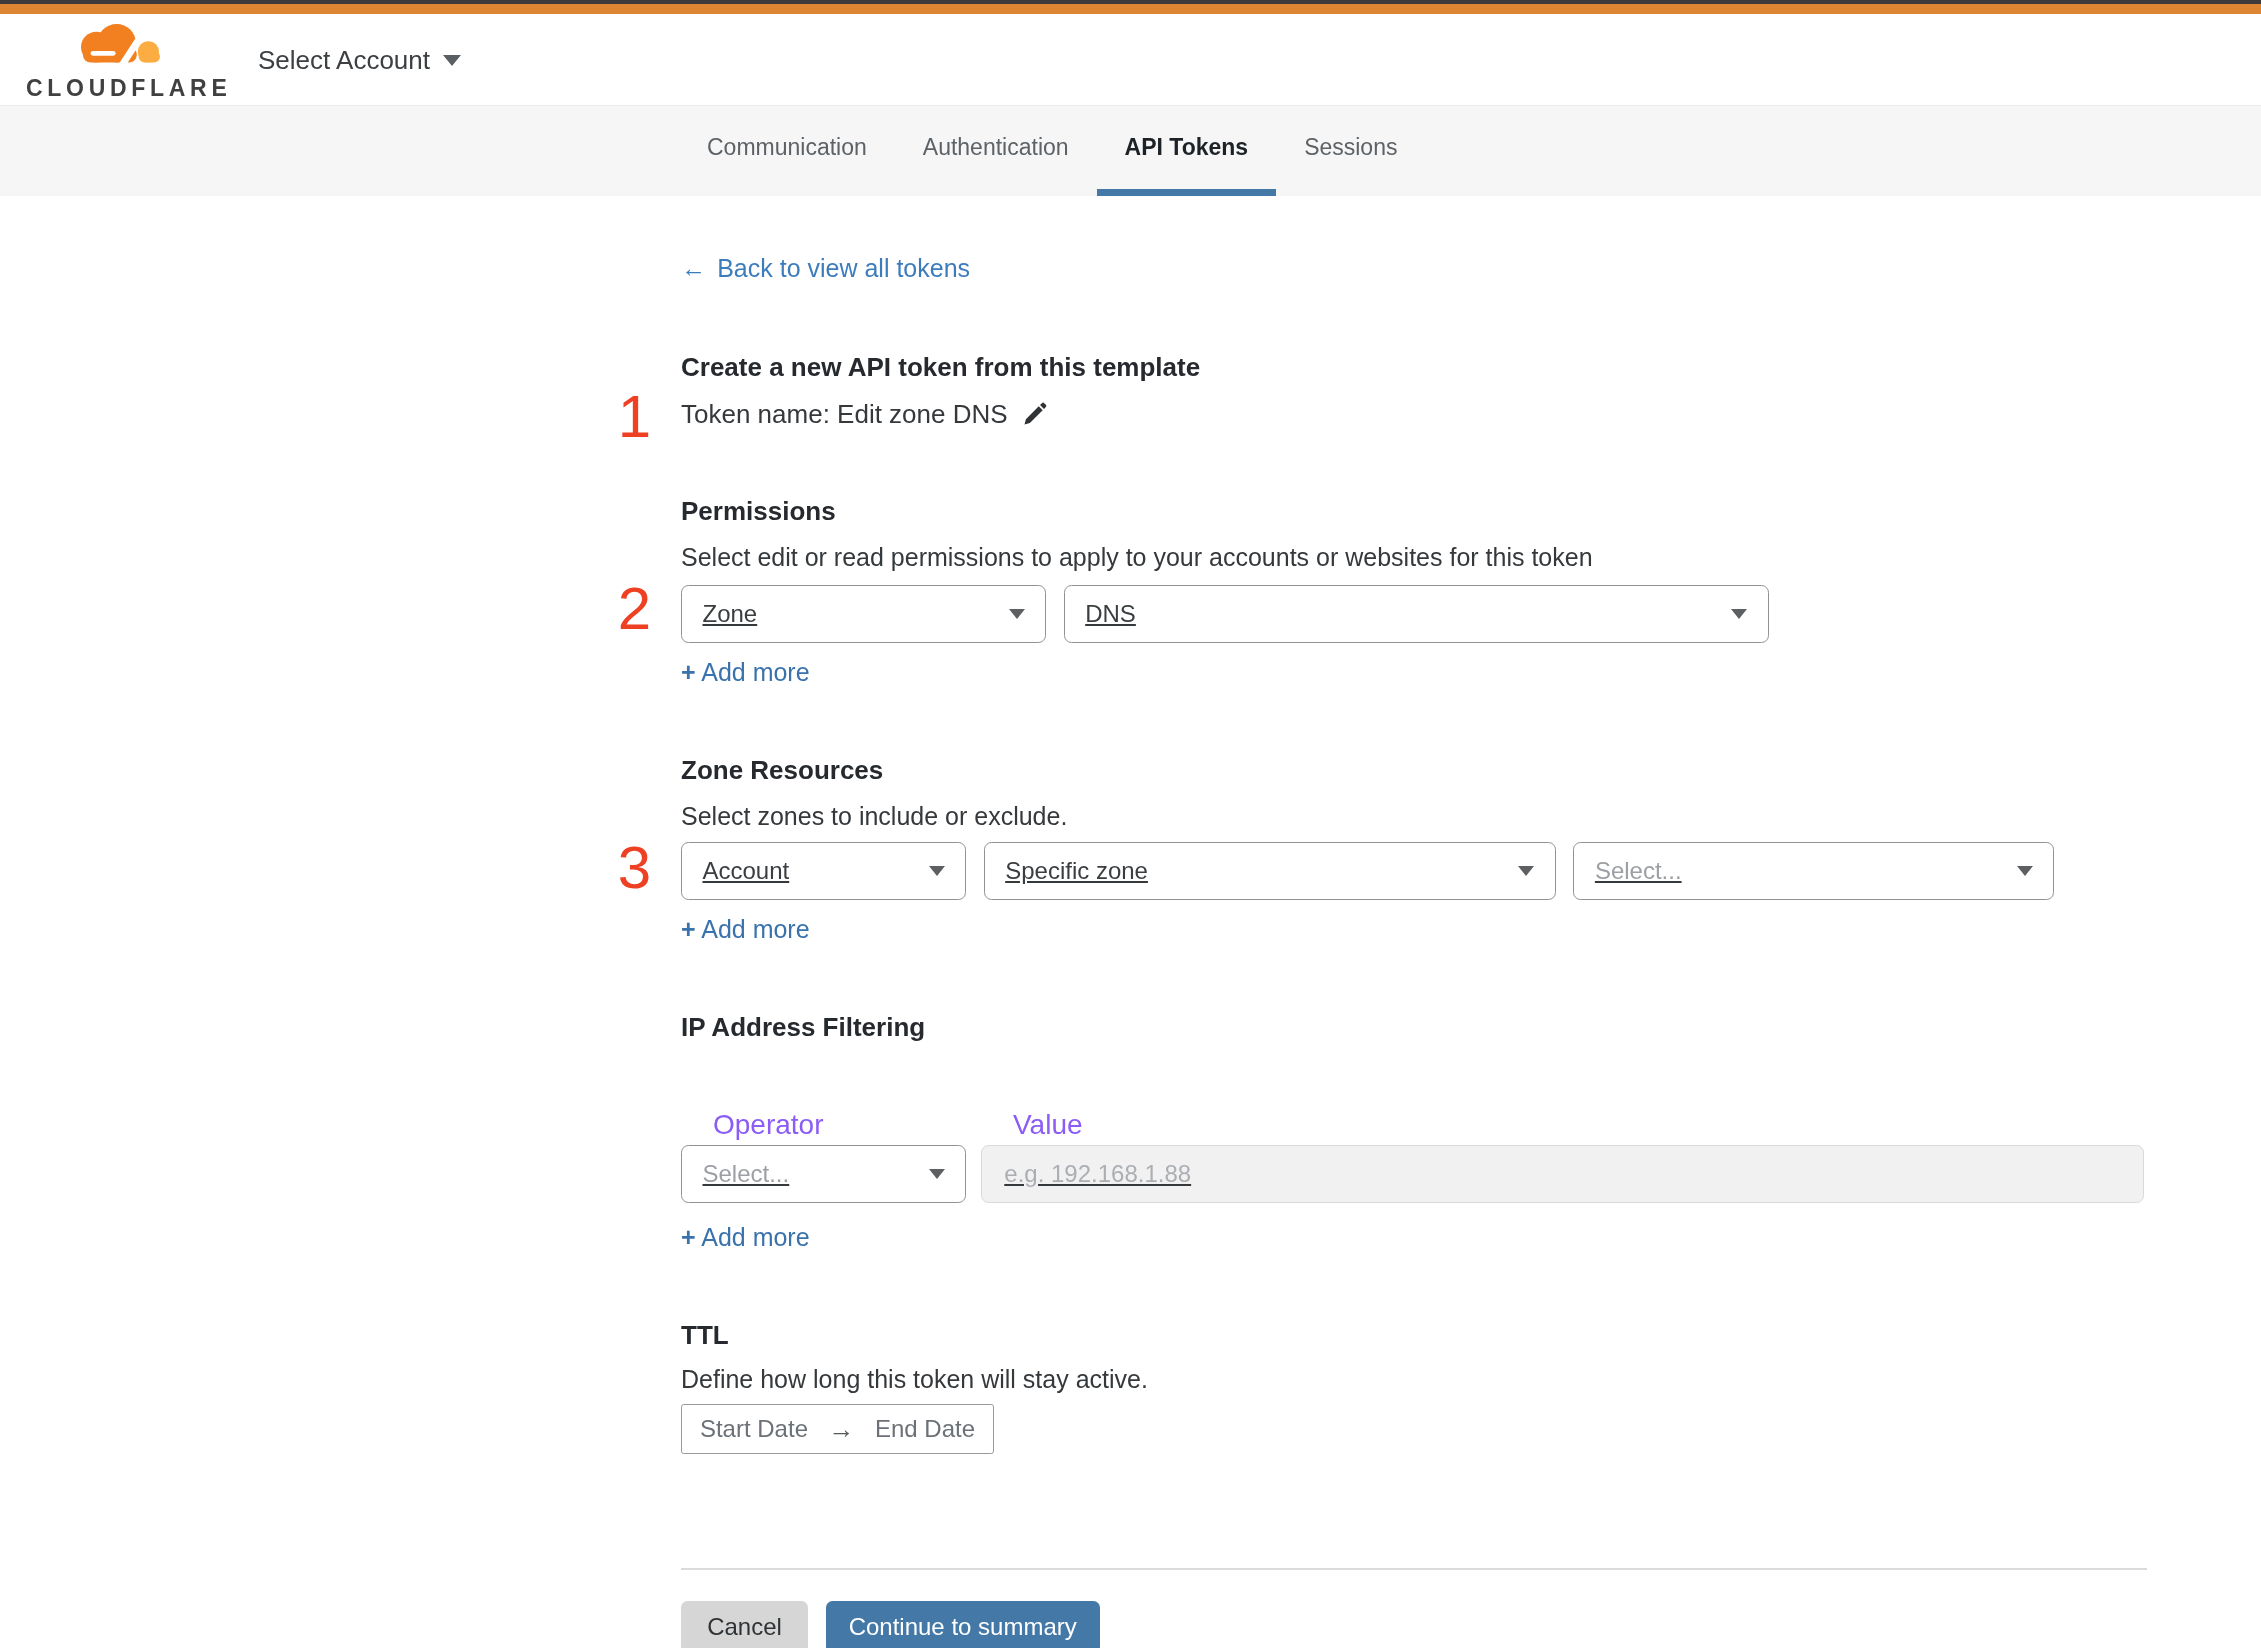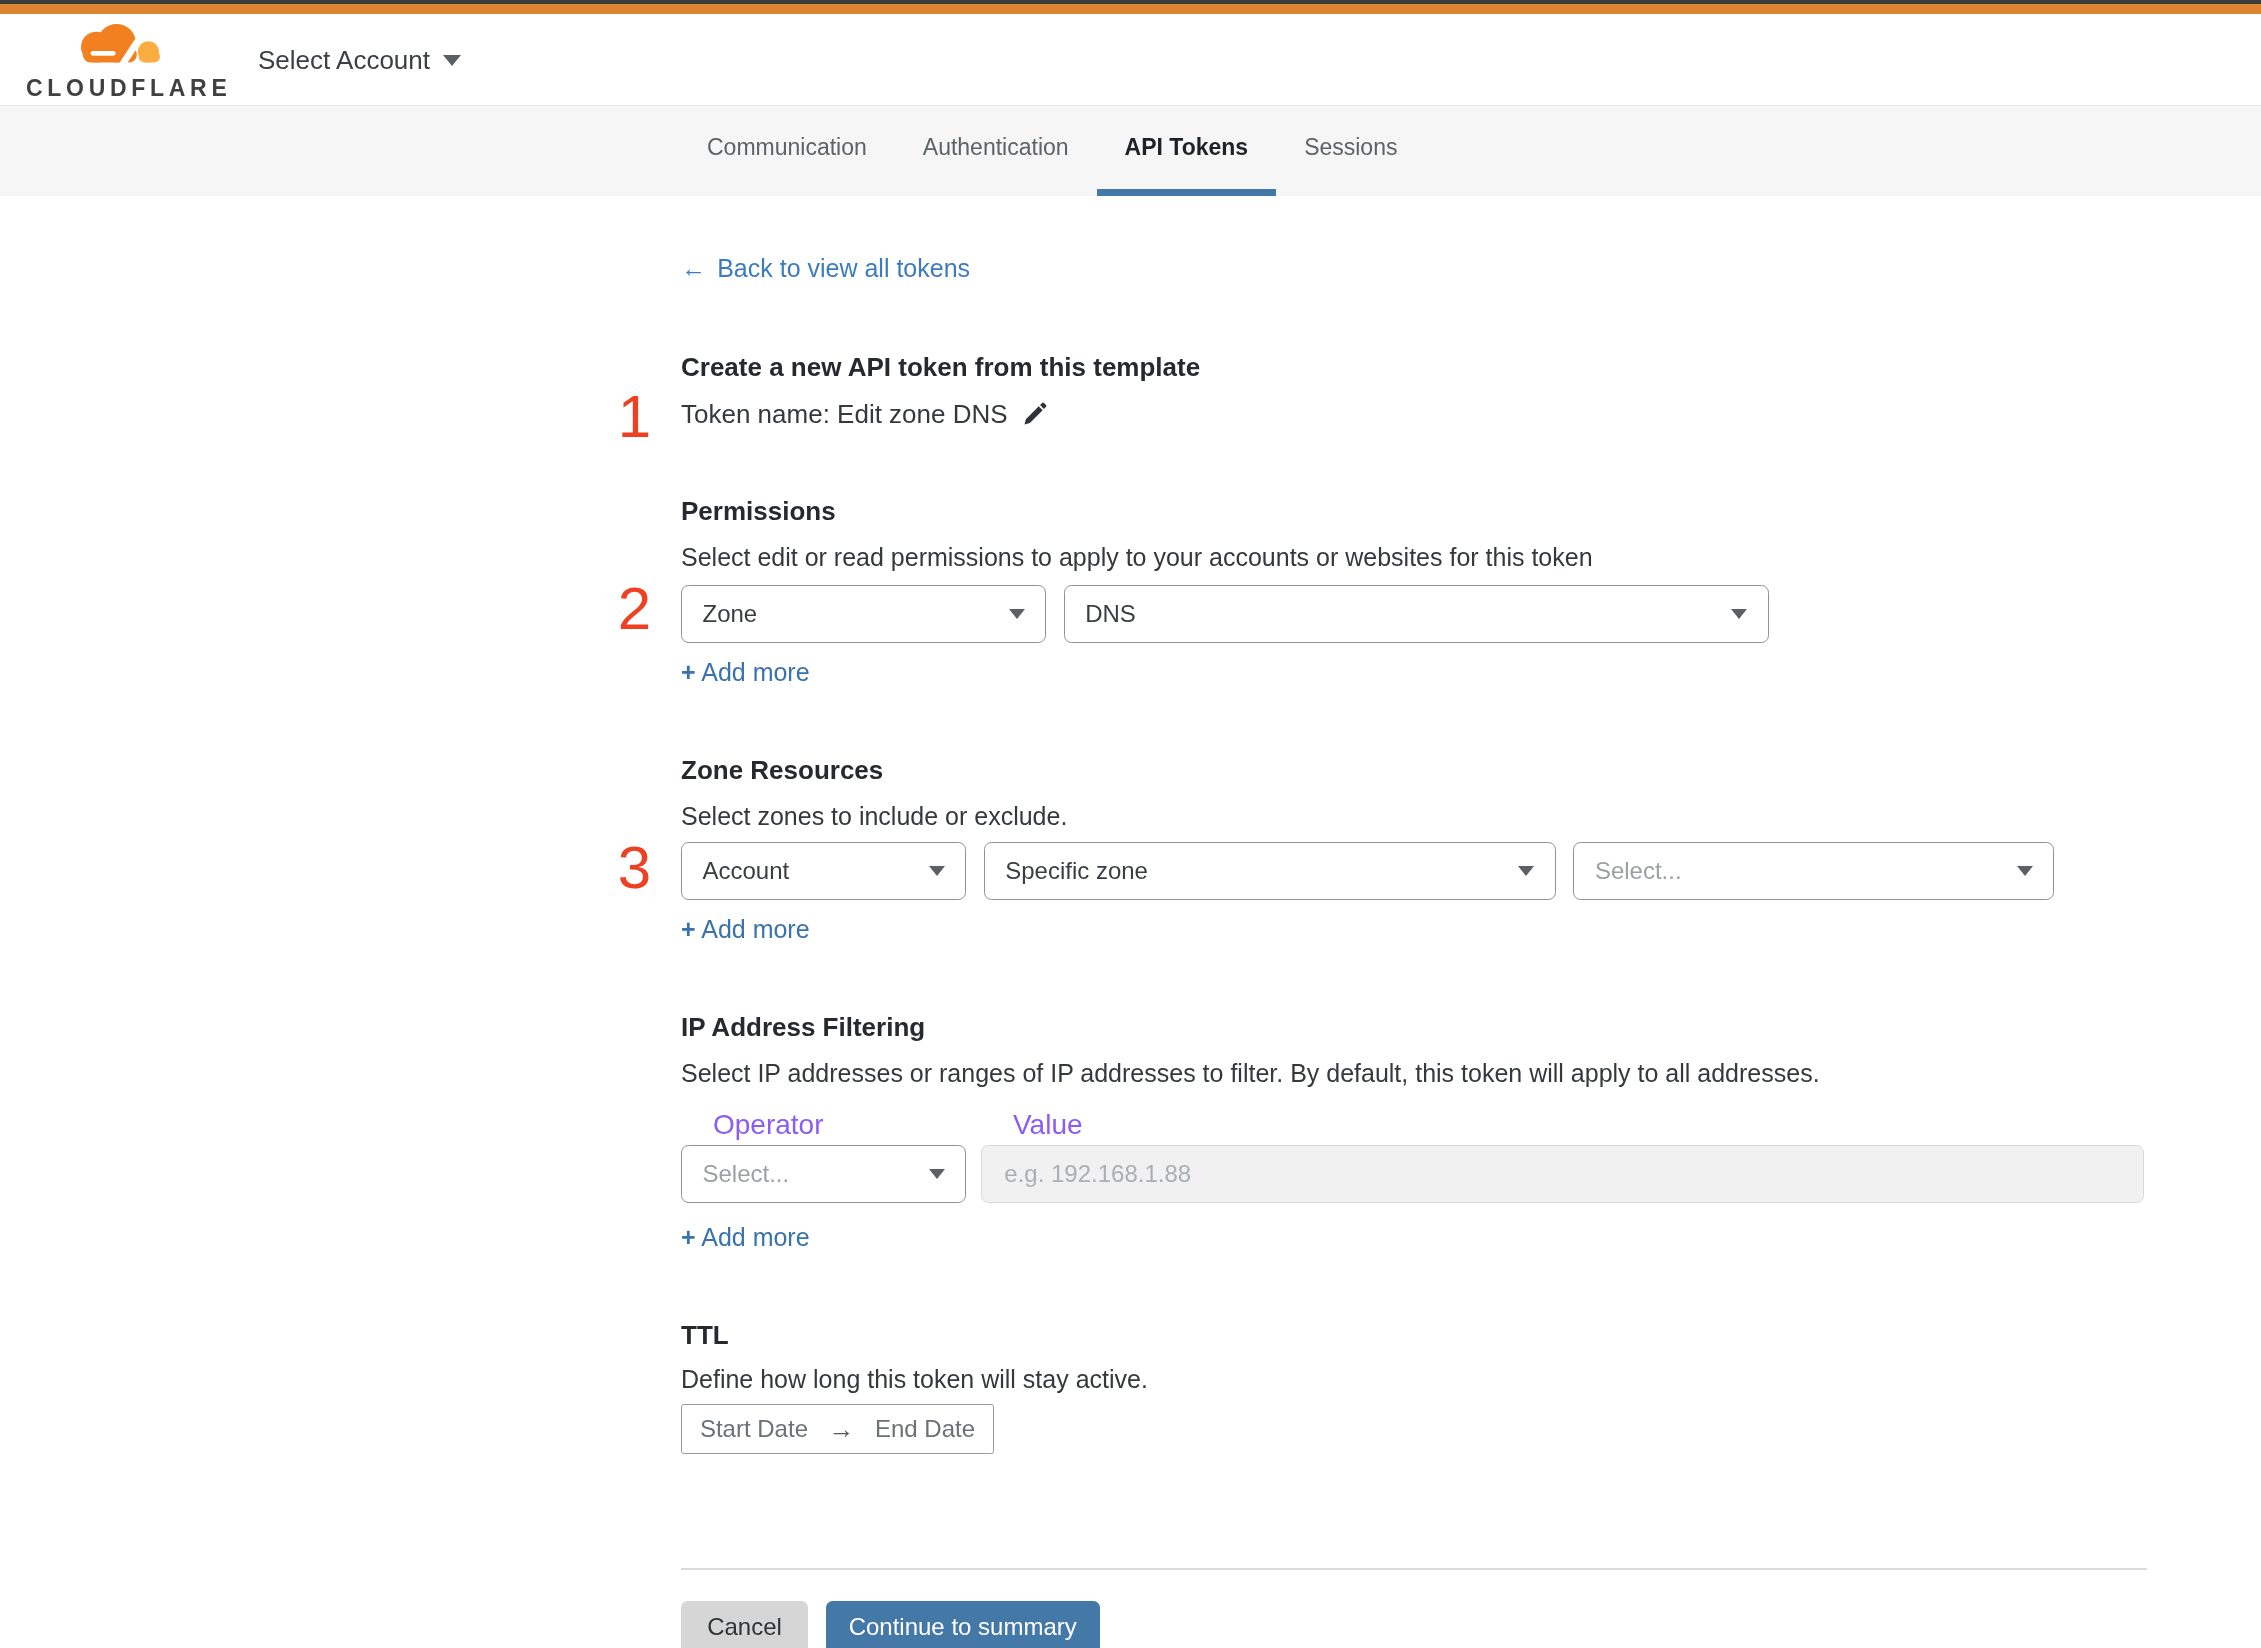--- a/index.html
+++ b/index.html
@@ -46,21 +46,21 @@
   .body-text { font-size:25px; color:#35393c; }
   .step-num {
     left:541px; width:110px; text-align:right; font-size:60px; line-height:62px;
     color:#ee4124; font-weight:400;
   }
   .back-link { top:254px; font-size:25px; color:#3d7cbc; cursor:pointer; display:flex; gap:11.2px; align-items:center; }
 
   .add-more { font-size:25px; color:#3a72ac; cursor:pointer; }
   .add-more .plus { font-weight:700; margin-right:5.6px; }
 
-  .row { display:flex; gap:17.7px; }
+  .row { display:flex; gap:17.7px;text-decoration:underline; }
   .select {
     height:58px; border:1.9px solid #929292; border-radius:7.5px; background:#fff;
     display:flex; align-items:center; justify-content:space-between;
     padding:0 20.5px; font-size:24px; color:#3a3e41; cursor:pointer;
   }
   .select .sel-caret {
     width:0; height:0; border-left:8.4px solid transparent;
     border-right:8.4px solid transparent; border-top:10.3px solid #5c6063; margin-left:13px;
   }
   .select.placeholder { color:#9ca0a4; }
@@ -179,21 +179,20 @@
     <div class="select placeholder" style="width:481px;">
       <span>Select...</span>
       <span class="sel-caret"></span>
     </div>
   </div>
   <div class="abs col-left add-more" style="top:915px;">
     <span class="plus">+</span><span>Add more</span>
   </div>
 
   <div class="abs col-left h-title" style="top:1012px;">IP Address Filtering</div>
-  <div class="abs col-left body-text" style="top:1059px;">Select IP addresses or ranges of IP addresses to filter. By default, this token will apply to all addresses.</div>
   <div class="abs col-left field-label" style="top:1109px;">Operator</div>
   <div class="abs field-label" style="left:981px; top:1109px;">Value</div>
   <div class="abs col-left row" style="top:1145px;">
     <div class="select placeholder" style="width:285px;">
       <span>Select...</span>
       <span class="sel-caret"></span>
     </div>
     <div class="text-input-disabled" style="width:1163px; margin-left:-2.8px;">
       <span>e.g. 192.168.1.88</span>
     </div>

